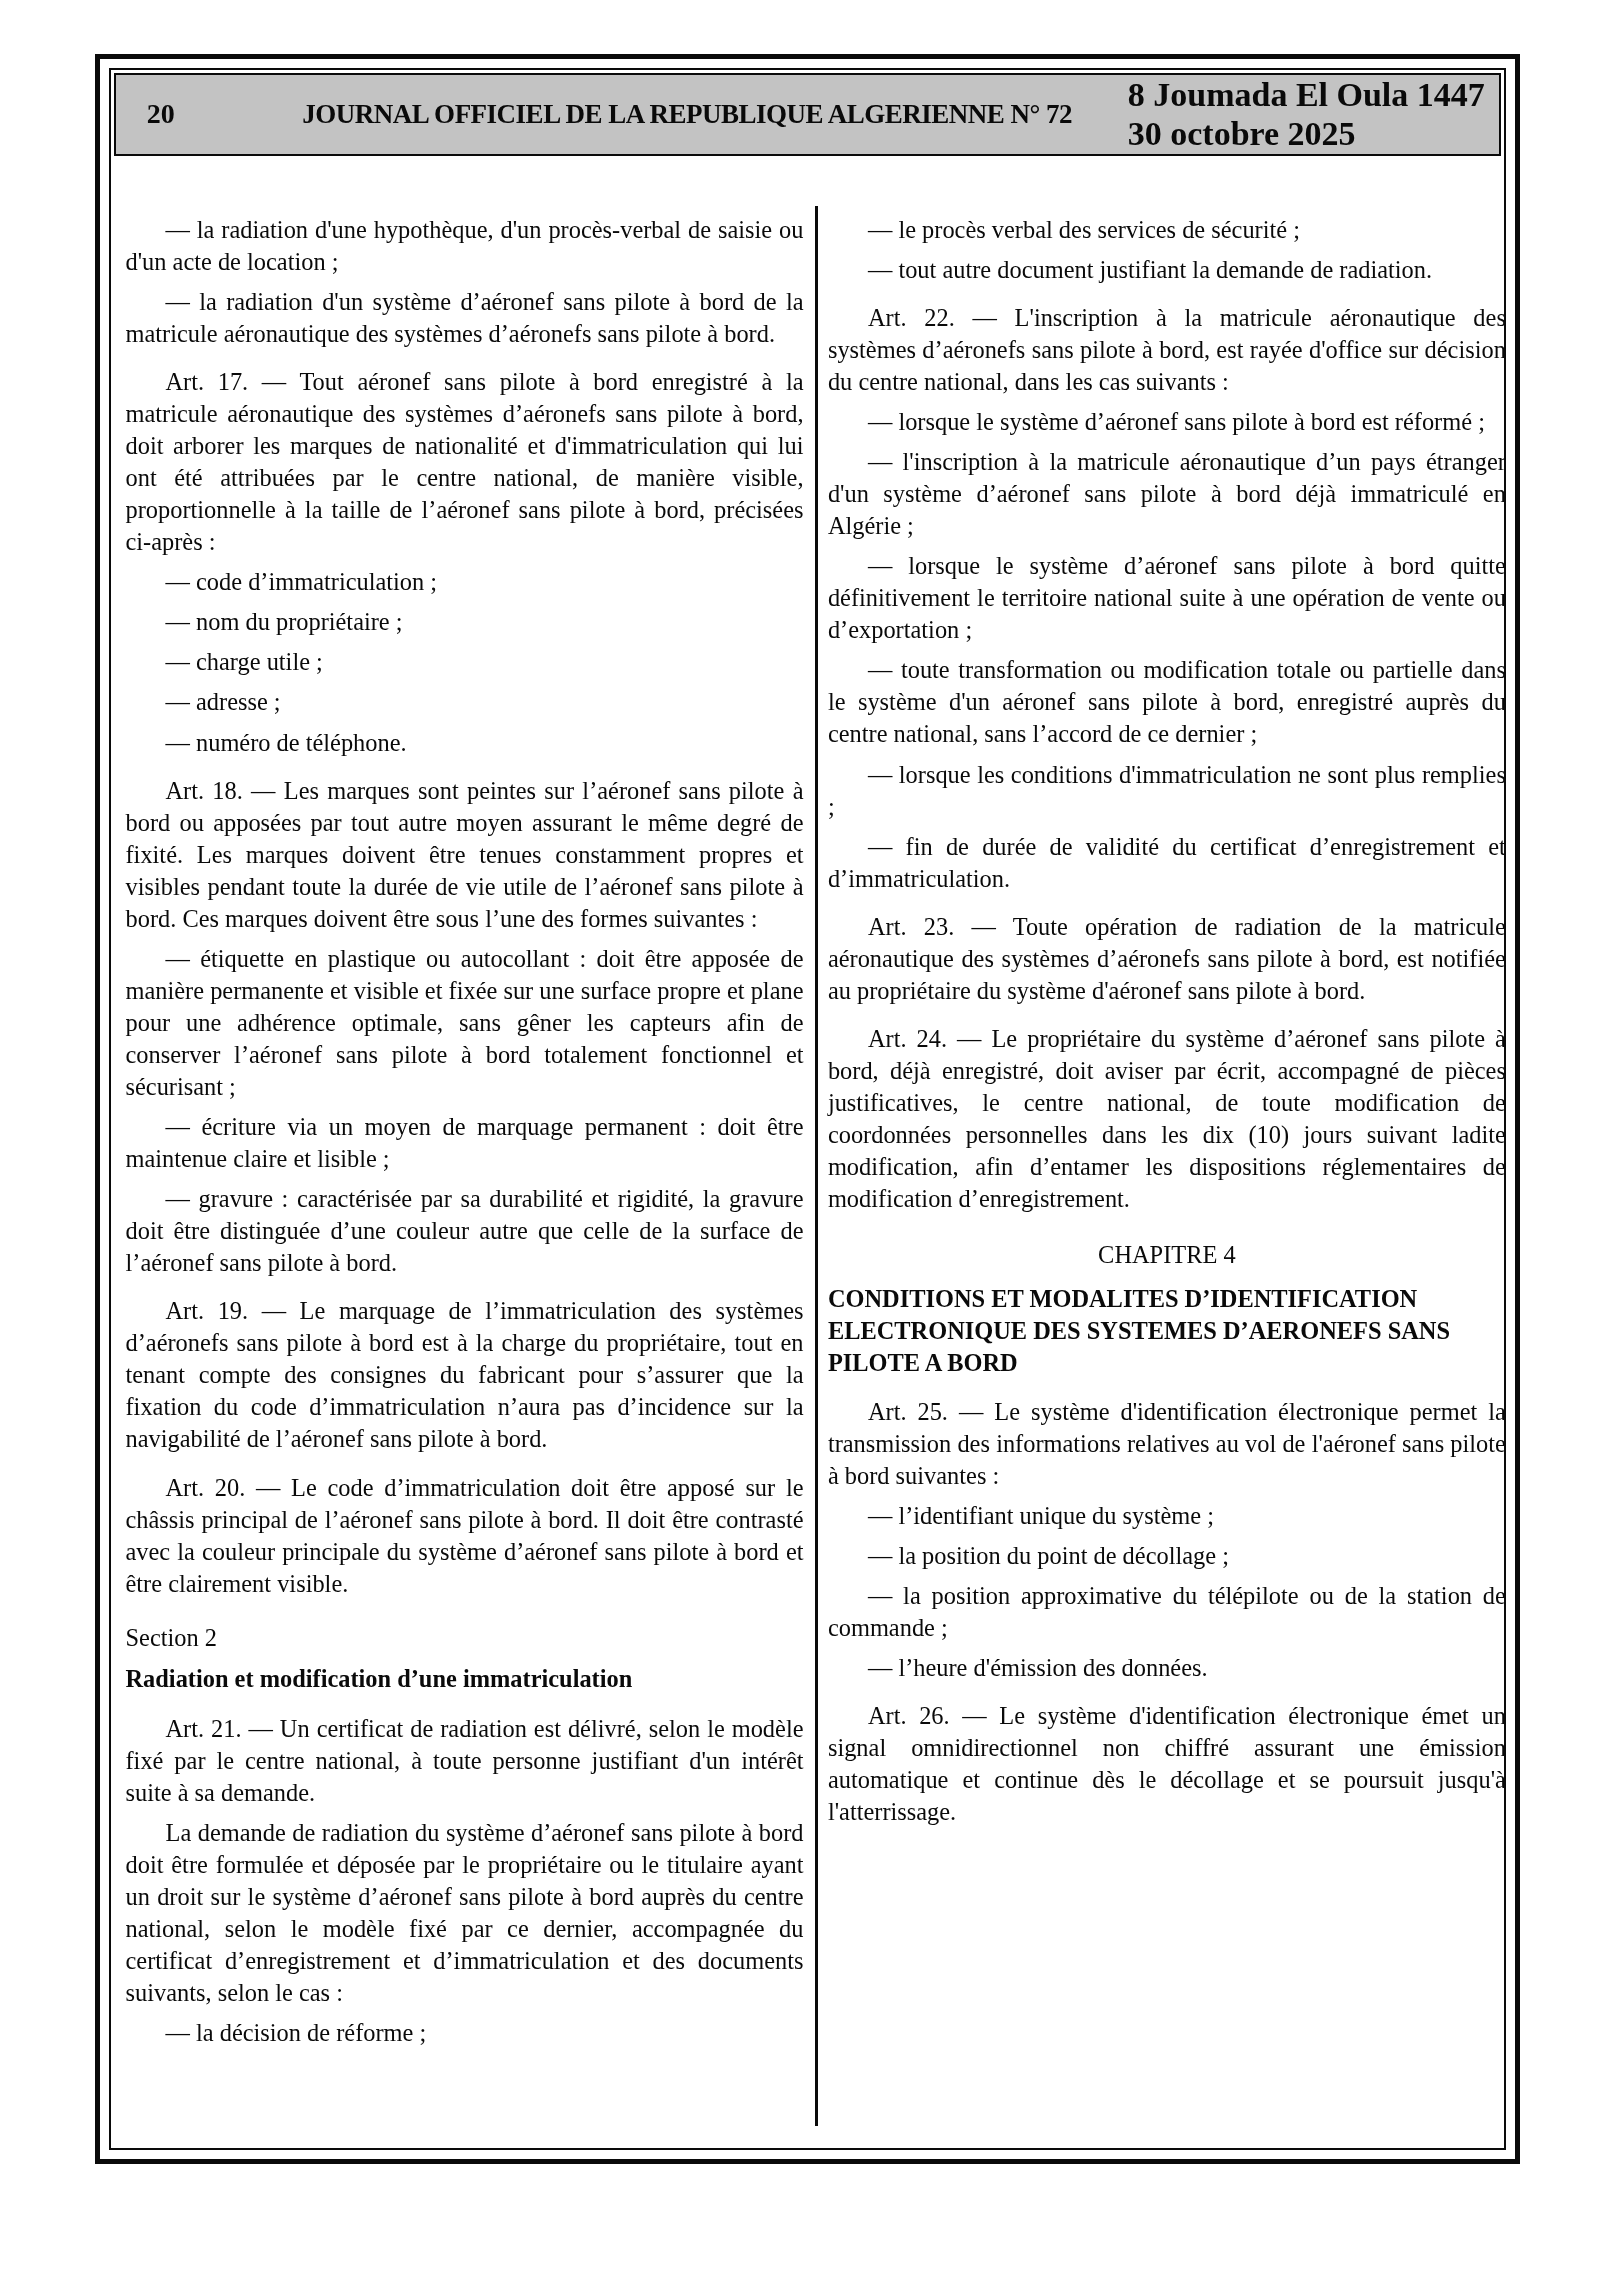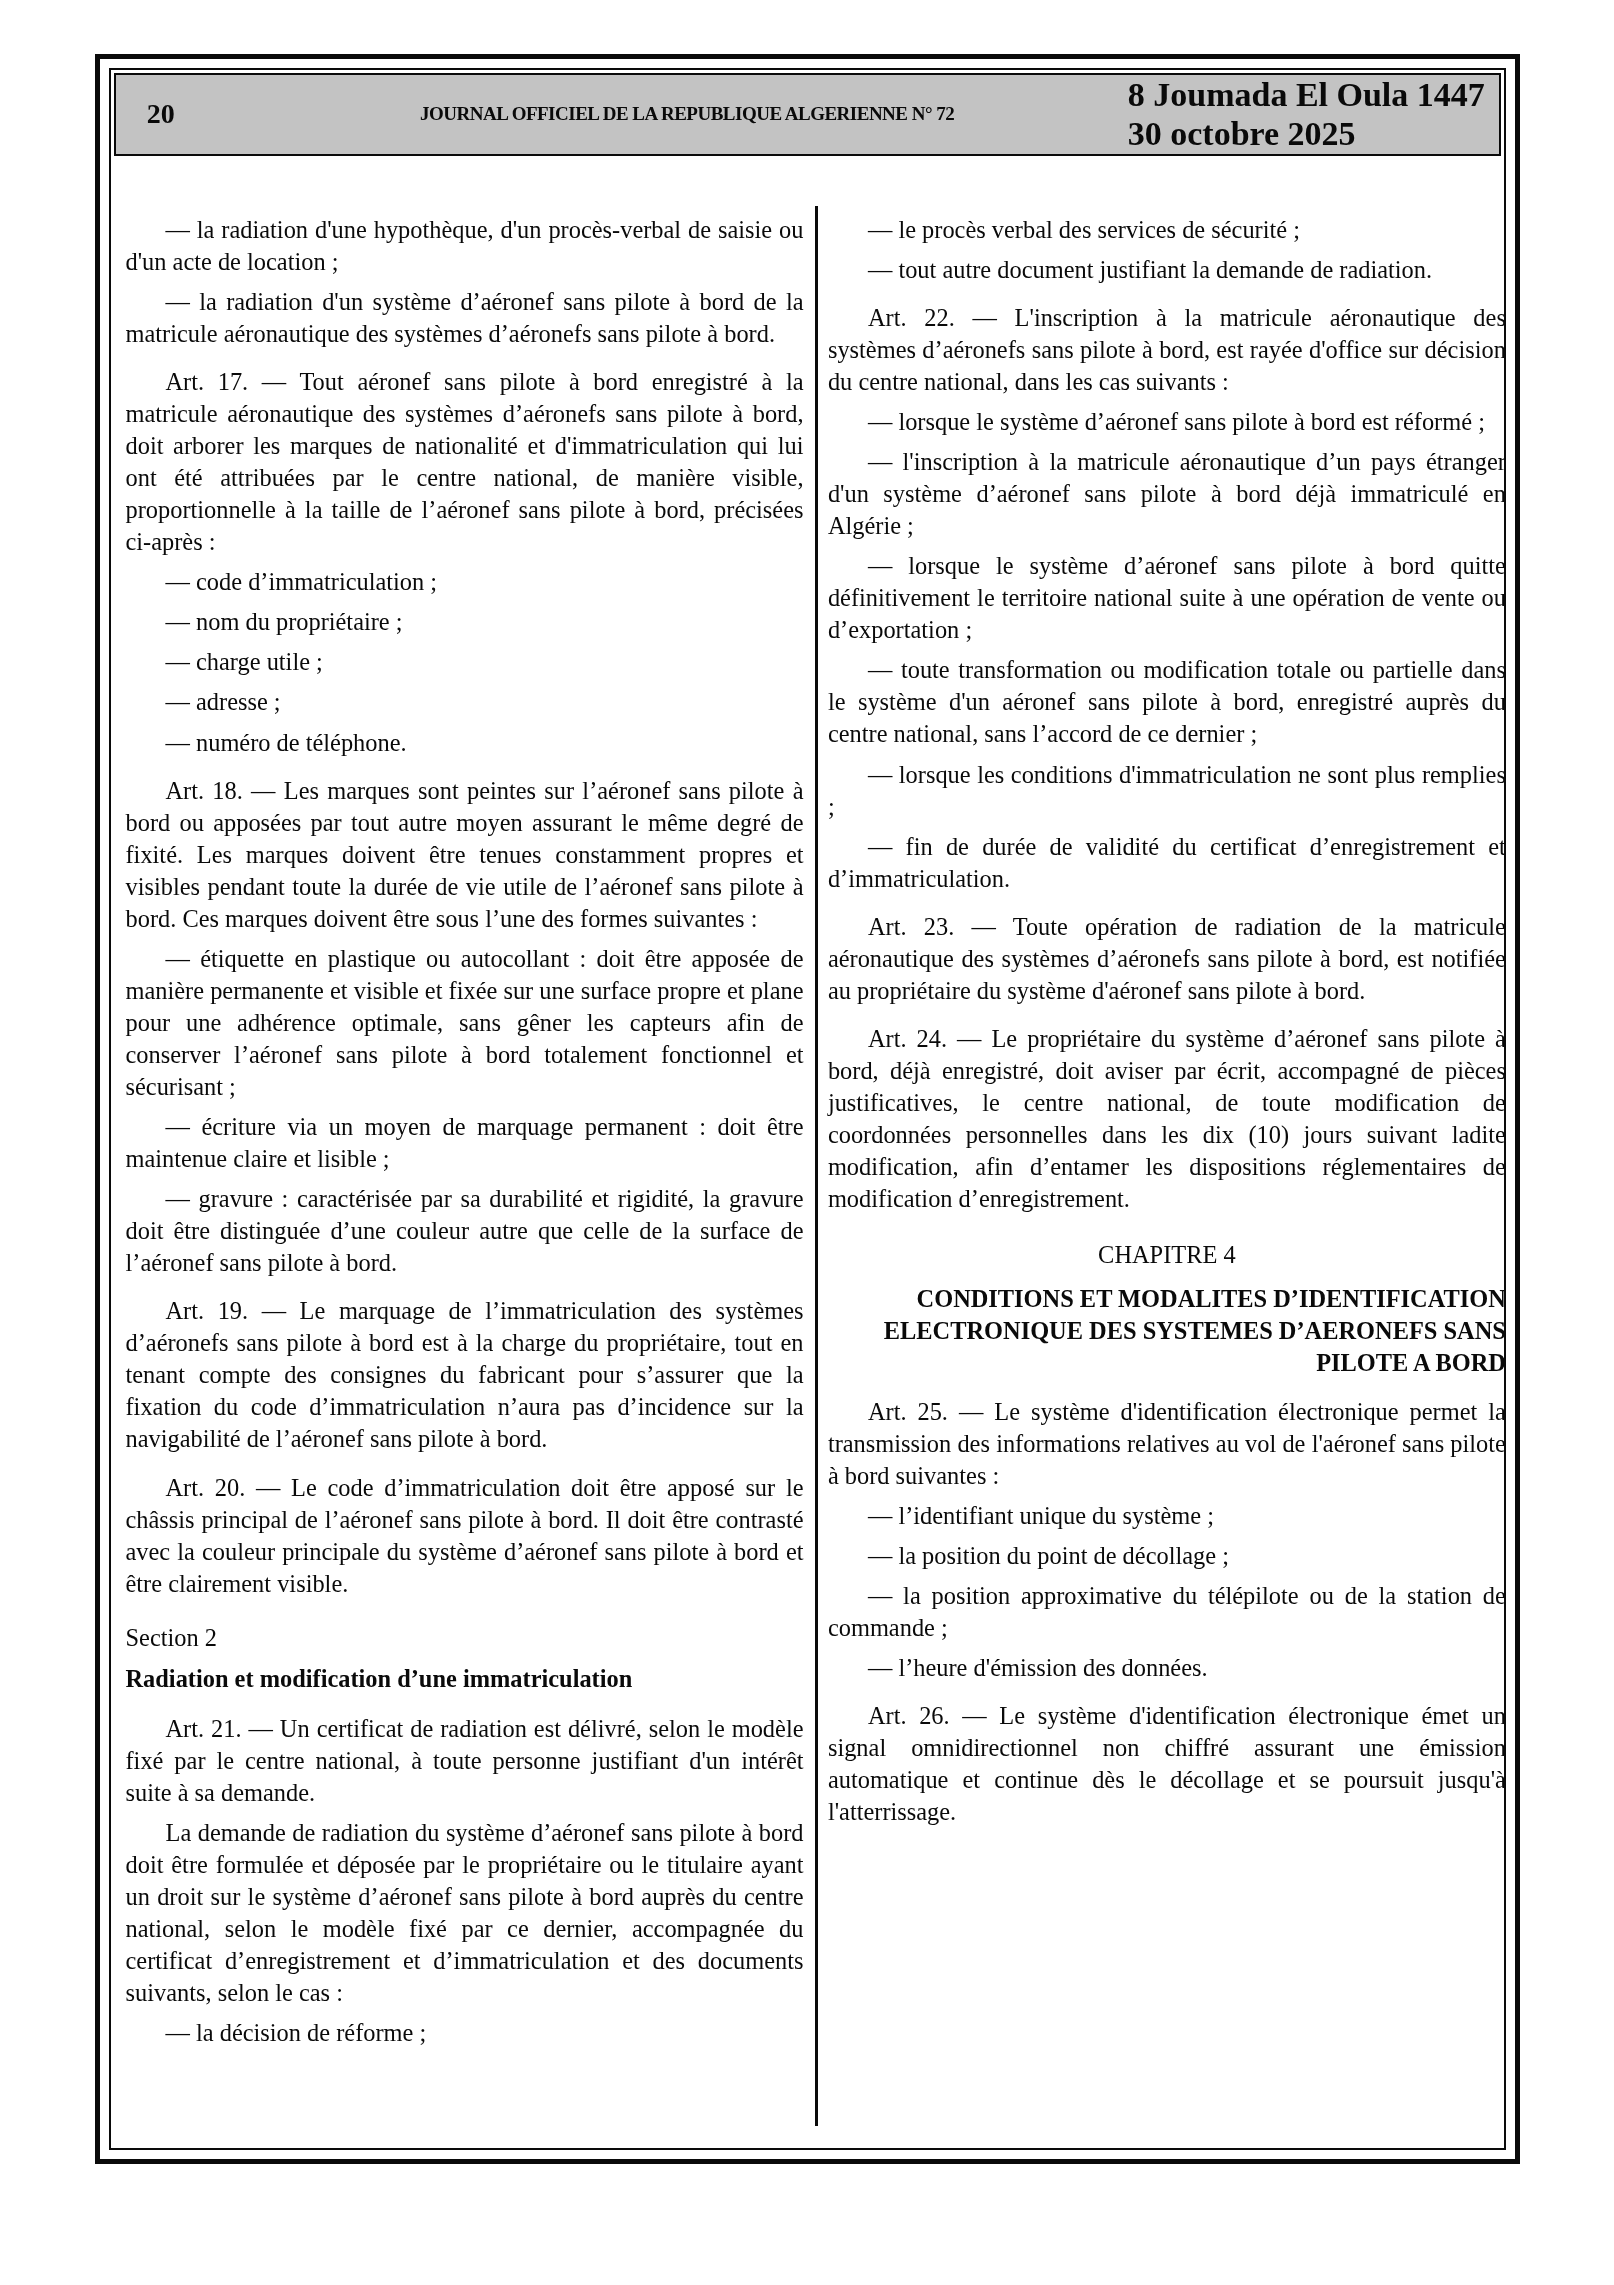--- a/index.html
+++ b/index.html
@@ -45,21 +45,21 @@
   }
   .page-num {
     font-size: 28px;
     padding-left: 31px;
     width: 100px;
     flex: 0 0 auto;
   }
   .header-title {
     flex: 1;
     text-align: center;
-    font-size: 19px;
+    font-size: 27px;
     letter-spacing: -0.5px;
     white-space: nowrap;
   }
   .header-dates {
     flex: 0 0 auto;
     padding-right: 14.5px;
     font-size: 34px;
     line-height: 39px;
     white-space: nowrap;
   }
@@ -91,21 +91,21 @@
     text-indent: 0;
     font-weight: bold;
     margin: 0 0 18px 0;
   }
   .col p.chapter-label {
     text-align: center;
     text-indent: 0;
     margin: 23.5px 0 12.7px 0;
   }
   .col p.chapter-title {
-    text-align: right;
+    text-align: left;
     text-indent: 0;
     font-weight: bold;
     margin: 0 0 16px 0;
   }
   .divider {
     position: absolute;
     left: 704px;
     top: 50px;
     width: 2.7px;
     height: 1920px;

